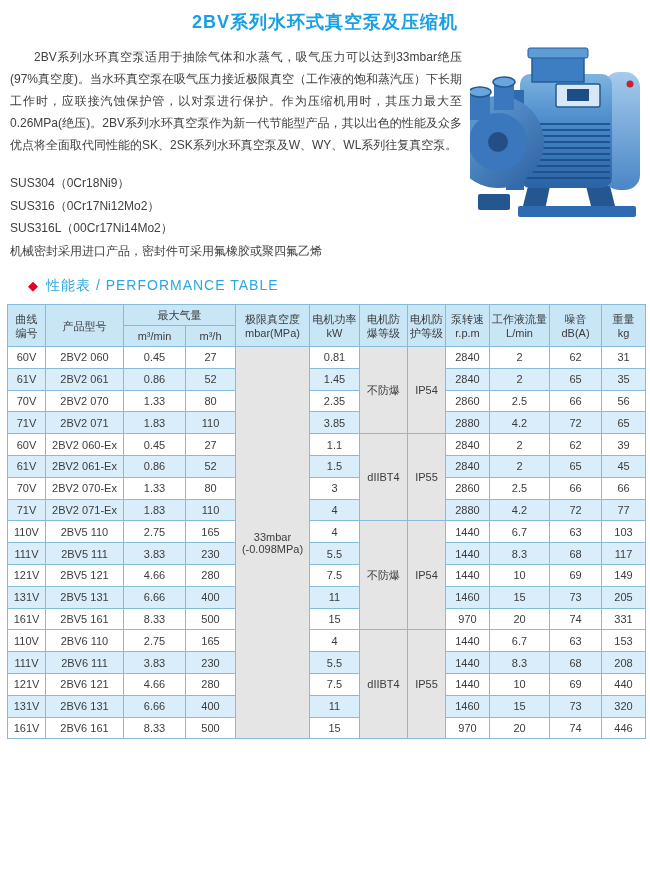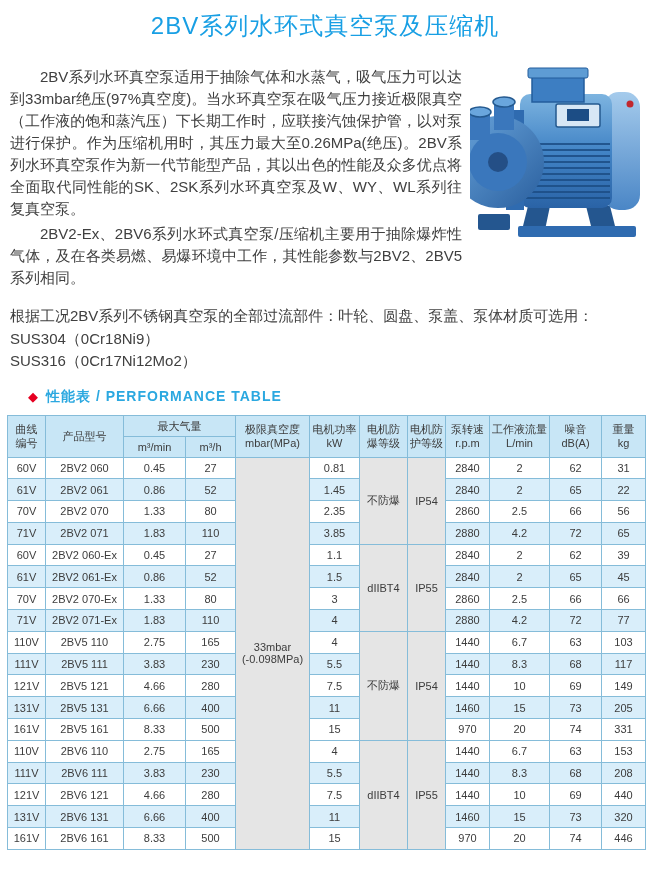--- a/index.html
+++ b/index.html
@@ -7,31 +7,31 @@
     position:relative;
     width:650px;height:882px;
     margin:0 auto;
     background:#ffffff;
     overflow:hidden;
     font-family:"Liberation Sans","DejaVu Sans",sans-serif;
     color:#404040;
   }
   
   .page-title{
-    margin:10px 0 24px 0;
+    margin:10px 0 12px 0;
     text-align:center;
-    font-size:24px;
-    font-weight:normal;
+    font-size:18px;
+    font-weight:bold;
     color:#189fe4;
     letter-spacing:1px;
   }
   
   .content{
     padding:0 8px 0 10px;
-    font-size:15px;
+    font-size:12px;
     line-height:22px;
   }
   .pump-figure{
     float:right;
     width:172px;
     height:178px;
     margin:0 0 4px 8px;
     background:#ffffff;
   }
   .para{
@@ -43,21 +43,21 @@
     clear:left;
     margin-top:16px;
   }
   .materials .mat-line{
     line-height:22.5px;
   }
   
   .section-header{
     margin:15px 0 9px 28px;
     font-size:14px;
-    font-weight:bold;
+    font-weight:normal;
     color:#2ba8e0;
     letter-spacing:1px;
   }
   .diamond{
     color:#e60021;
     font-size:13px;
     margin-right:8px;
     letter-spacing:0;
   }
   
@@ -151,26 +151,26 @@
         <circle cx="28" cy="96" r="10" fill="#244f86"></circle>
 
         <rect x="0" y="46" width="20" height="28" fill="#3a77bc"></rect>
         <ellipse cx="10" cy="46" rx="11" ry="5" fill="#6aa6dd" stroke="#24598f" stroke-width="1.5"></ellipse>
         <rect x="24" y="36" width="20" height="28" fill="#3a77bc"></rect>
         <ellipse cx="34" cy="36" rx="11" ry="5" fill="#6aa6dd" stroke="#24598f" stroke-width="1.5"></ellipse>
       </svg>
     </div>
 
     <p class="para">2BV系列水环真空泵适用于抽除气体和水蒸气，吸气压力可以达到33mbar绝压(97%真空度)。当水环真空泵在吸气压力接近极限真空（工作液的饱和蒸汽压）下长期工作时，应联接汽蚀保护管，以对泵进行保护。作为压缩机用时，其压力最大至0.26MPa(绝压)。2BV系列水环真空泵作为新一代节能型产品，其以出色的性能及众多优点将全面取代同性能的SK、2SK系列水环真空泵及W、WY、WL系列往复真空泵。</p>
-    <p class="para">2BV2-Ex、2BV6系列水环式真空泵/压缩机主要用于抽除爆炸性气体，及在各类易燃、易爆环境中工作，其性能参数与2BV2、2BV5系列相同。</p>
 
     <div class="materials">
-      <div class="mat-line">根据工况2BV系列不锈钢真空泵的全部过流部件：叶轮、圆盘、泵盖、泵体材质可选用：</div>
       <div class="mat-line">SUS304（0Cr18Ni9）</div>
       <div class="mat-line">SUS316（0Cr17Ni12Mo2）</div>
+      <div class="mat-line">SUS316L（00Cr17Ni14Mo2）</div>
+      <div class="mat-line">机械密封采用进口产品，密封件可采用氟橡胶或聚四氟乙烯</div>
     </div>
   </div>
 
   <div class="section-header">
     <span class="diamond">◆</span><span>性能表 / PERFORMANCE TABLE</span>
   </div>
 
   <table class="perf">
     <colgroup>
       <col style="width:38px">
@@ -232,21 +232,21 @@
         </tr>
         <tr class="striped">
           <td>61V</td>
           <td>2BV2 061</td>
           <td>0.86</td>
           <td>52</td>
           <td>1.45</td>
           <td>2840</td>
           <td>2</td>
           <td>65</td>
-          <td>22</td>
+          <td>35</td>
         </tr>
         <tr>
           <td>70V</td>
           <td>2BV2 070</td>
           <td>1.33</td>
           <td>80</td>
           <td>2.35</td>
           <td>2860</td>
           <td>2.5</td>
           <td>66</td>

